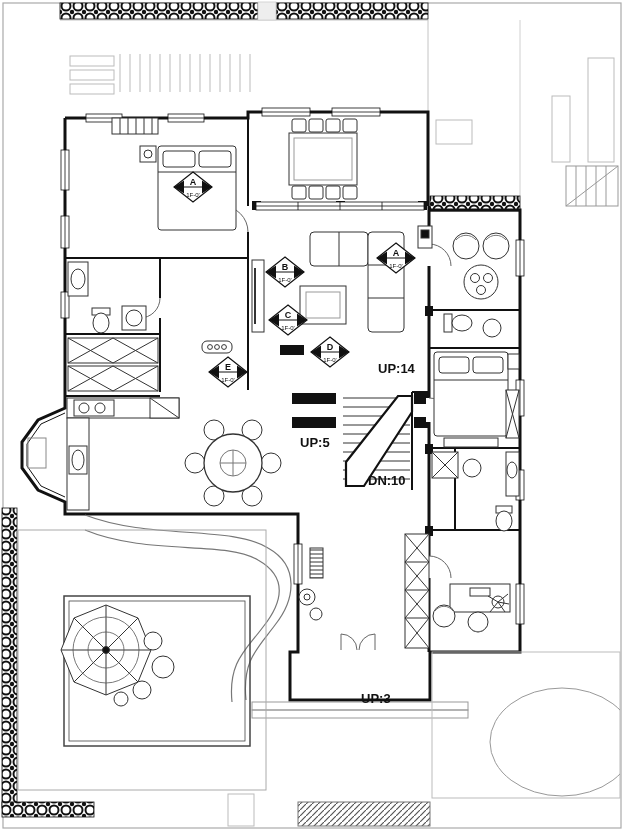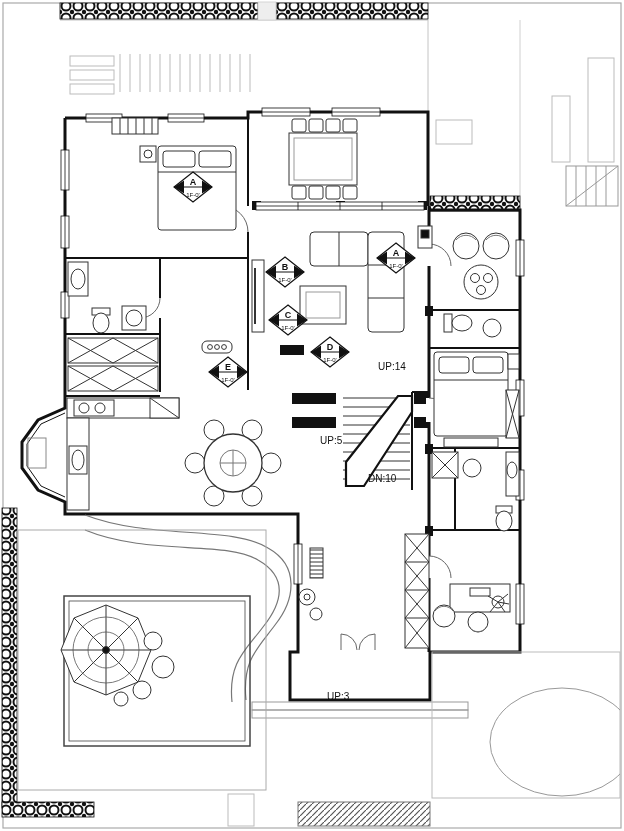--- a/index.html
+++ b/index.html
@@ -1,19 +1,19 @@
 <!DOCTYPE html>
 <html><head>
 <meta charset="utf-8">
 <style>
   html,body{margin:0;padding:0;background:#ffffff;}
   .stage{position:relative;width:624px;height:831px;background:#fff;overflow:hidden;
          font-family:"Liberation Sans",sans-serif;}
   .plan-svg{position:absolute;left:0;top:0;}
-  .lbl{position:absolute;font-size:10px;color:#111;white-space:nowrap;letter-spacing:0;}
+  .lbl{position:absolute;font-size:13px;color:#111;white-space:nowrap;letter-spacing:0;font-weight:bold;}
   .marker{position:absolute;}
   .marker text{font-family:"Liberation Sans",sans-serif;}
 </style>
 </head>
 <body>
 
 <div class="stage">
 
 <svg class="plan-svg" width="624" height="831" viewBox="0 0 624 831">
   <defs>
@@ -408,23 +408,23 @@
     <ellipse cx="562" cy="742" rx="72" ry="54" stroke="#999" clip-path="url(#cp-drive)"></ellipse>
   </g>
 
   <g>
     <rect x="298" y="802" width="132" height="24" fill="url(#hatch)" stroke="#777"></rect>
     <rect x="228" y="794" width="26" height="32" fill="none" stroke="#bbb"></rect>
   </g>
 </svg>
 
 <div class="lbl" style="left:378px;top:361px">UP:14</div>
-<div class="lbl" style="left:320px;top:435px">UP:5</div>
+<div class="lbl" style="left:300px;top:435px">UP:5</div>
 <div class="lbl" style="left:368px;top:473px">DN:10</div>
-<div class="lbl" style="left:327px;top:691px">UP:3</div>
+<div class="lbl" style="left:361px;top:691px">UP:3</div>
 
 <svg class="marker" style="left:173px;top:171px" width="40" height="32" viewBox="0 0 40 32">
   <polygon points="20,1 39,16 20,31 1,16" fill="#fff" stroke="#111" stroke-width="1.2"></polygon>
   <polygon points="1,16 11,9.5 11,22.5" fill="#111"></polygon>
       <polygon points="39,16 29,9.5 29,22.5" fill="#111"></polygon>
   <line x1="1" y1="16" x2="39" y2="16" stroke="#111"></line>
   <text x="20" y="13.5" text-anchor="middle" font-size="9" font-weight="bold" fill="#111">A</text>
   <text x="20" y="26" text-anchor="middle" font-size="6" fill="#111">1F-0'</text>
 </svg>
 <svg class="marker" style="left:265px;top:256px" width="40" height="32" viewBox="0 0 40 32">

